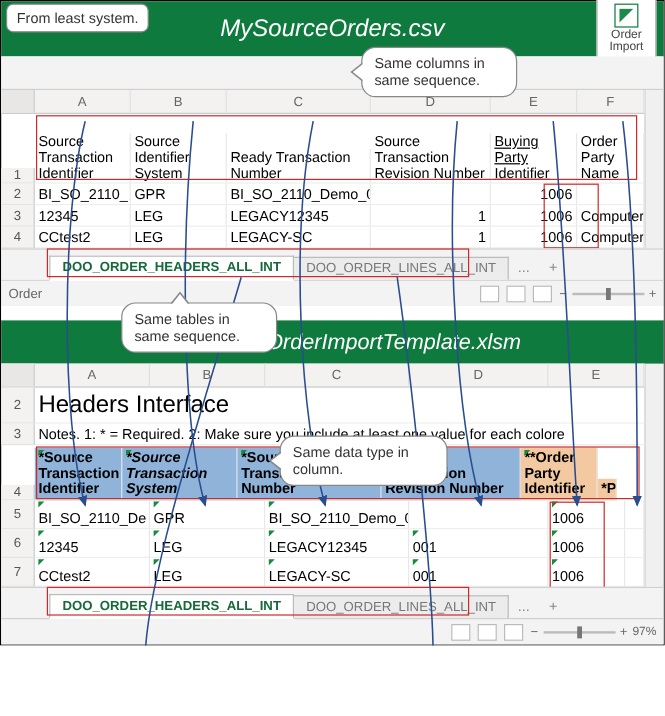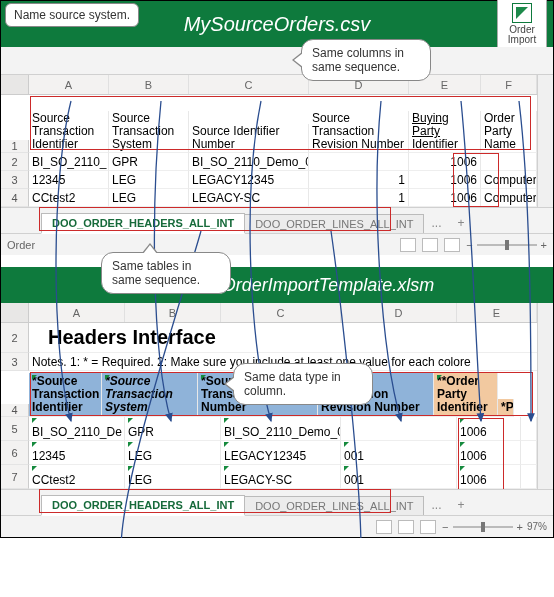--- a/index.html
+++ b/index.html
@@ -56,39 +56,39 @@
   .gap { height: 12px; background:#fff; }
   
   
   .shaded-blue { background:#8fb3d9; }
   .shaded-peach { background:#f2c9a0; }
   .hdrcell { font-weight:600; font-size:12px; padding:2px 3px; overflow:hidden; }
   
   
   .overlay { position:absolute; left:0; top:0; pointer-events:none; z-index:40; }
   
-  .big-title { font-size:20px; font-weight:700; padding: 4px 0 2px 0; margin-left: 16px;}
+  .big-title { font-size:20px; font-weight:400; padding: 4px 0 2px 0;}
   .notes { font-size:12px; }
   
   .green-tick { position:absolute; left:0; top:0; width:0; height:0; border-top:5px solid #168a3e; border-right:5px solid transparent; }
   .cellwrap { position:relative; width:100%; height:100%; display:flex; align-items:flex-end;}
 
   .scroll-v { width:16px; background:#f0f0f0; border-left:1px solid #d0d0d0;}
   .leftwrap { display:flex; }
   .gridarea { flex:1 1 auto; position:relative;}
 </style>
 </head>
 <body>
 
 <div class="frame" style="position:relative;">
 
   <div style="position:relative;">
     <div class="titlebar">
       <span>MySourceOrders.csv</span>
-      <div class="callout-inline callout-topleft">Name source system.</div>
+      <div class="callout-inline callout-topleft">From least system.</div>
       <div class="orderimport">
         <div class="icon"></div>
         <div style="line-height:10px; text-align:center;">
           <div>Order</div>
           <div>Import</div>
         </div>
       </div>
     </div>
     <div class="subbar"></div>
 
@@ -103,22 +103,22 @@
           <div class="colcell" style="width:100px">D</div>
           <div class="colcell" style="width:72px">E</div>
           <div class="colcell" style="width:56px">F</div>
         </div>
 
         <div class="grid">
 
           <div class="gridrow tall">
             <div class="rowhead">1</div>
             <div class="cell" style="width:80px; white-space:normal; line-height:13px;">Source Transaction Identifier</div>
-            <div class="cell" style="width:80px; white-space:normal; line-height:13px;">Source Transaction System</div>
-            <div class="cell" style="width:120px; white-space:normal; line-height:13px;">Source Identifier Number</div>
+            <div class="cell" style="width:80px; white-space:normal; line-height:13px;">Source Identifier System</div>
+            <div class="cell" style="width:120px; white-space:normal; line-height:13px;">Ready Transaction Number</div>
             <div class="cell" style="width:100px; white-space:normal; line-height:13px;">Source Transaction Revision Number</div>
             <div class="cell" style="width:72px; white-space:normal; line-height:13px;text-decoration:underline;">Buying Party Identifier</div>
             <div class="cell" style="width:56px; white-space:normal; line-height:13px; flex-direction:column; align-items:flex-start; justify-content:flex-end;">
                <span style="white-space:normal;">Order Party Name</span>
             </div>
           </div>
 
           <div id="top-rows">
               <div class="gridrow">
                 <div class="rowhead">2</div>

